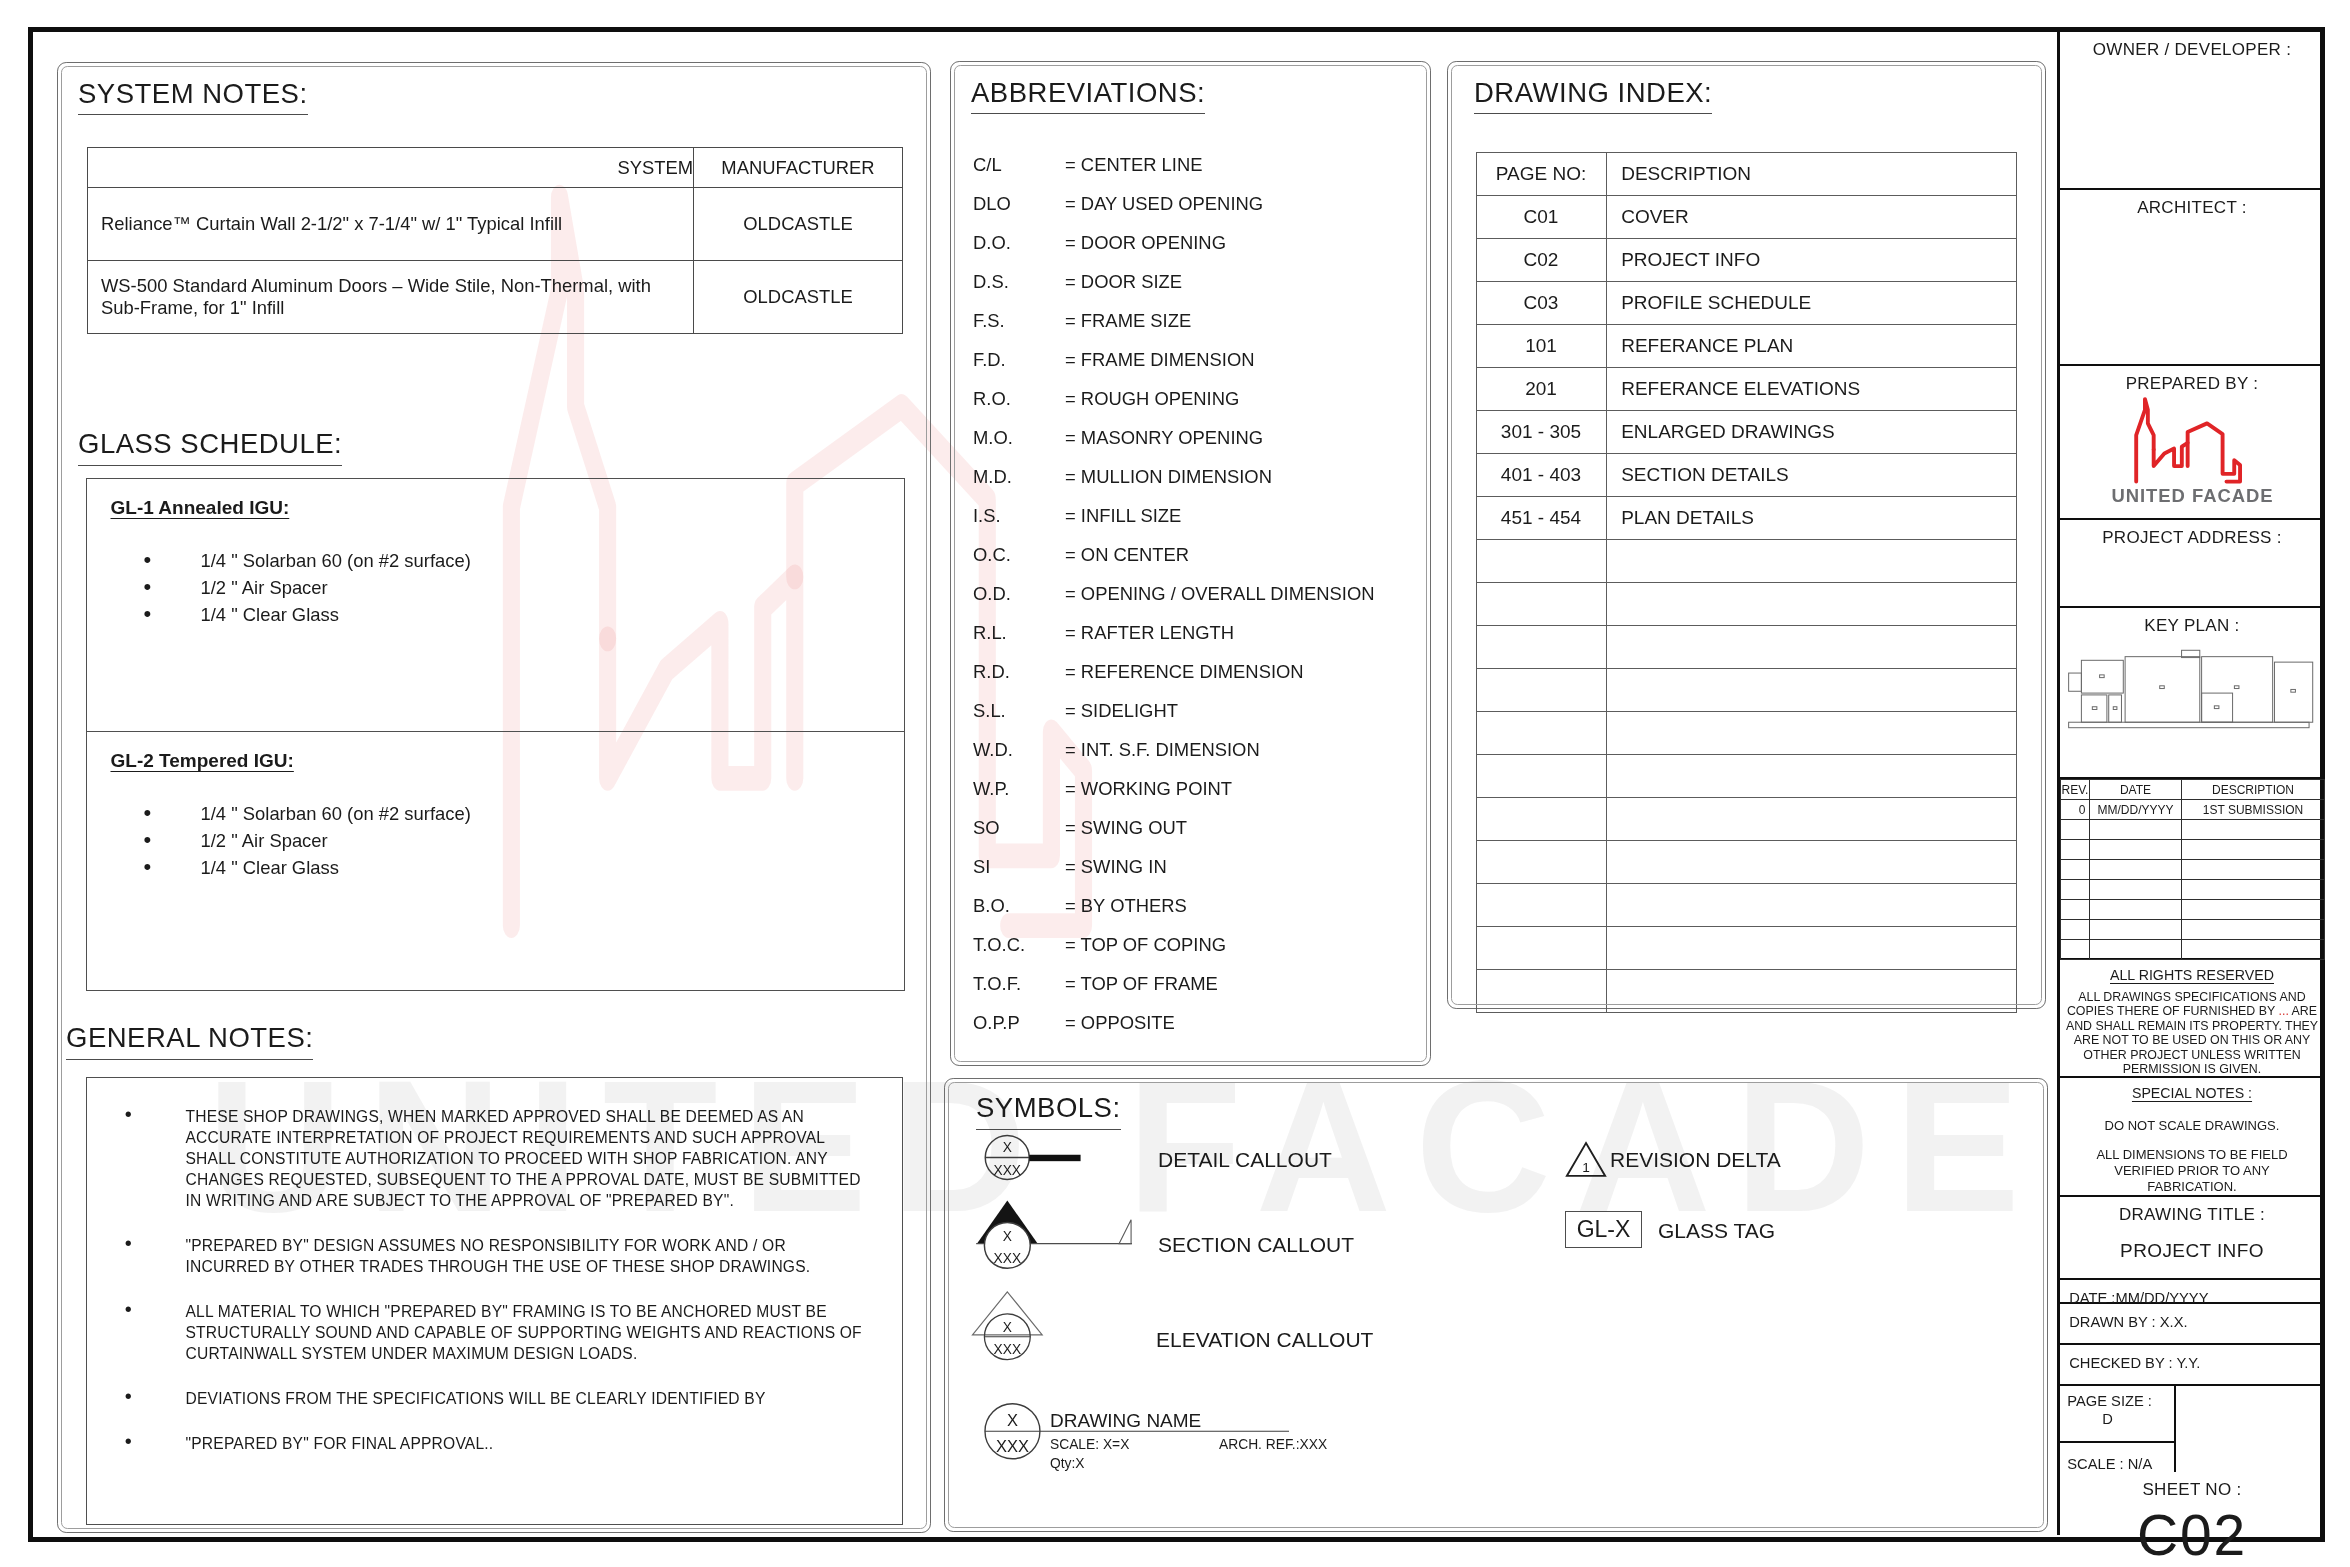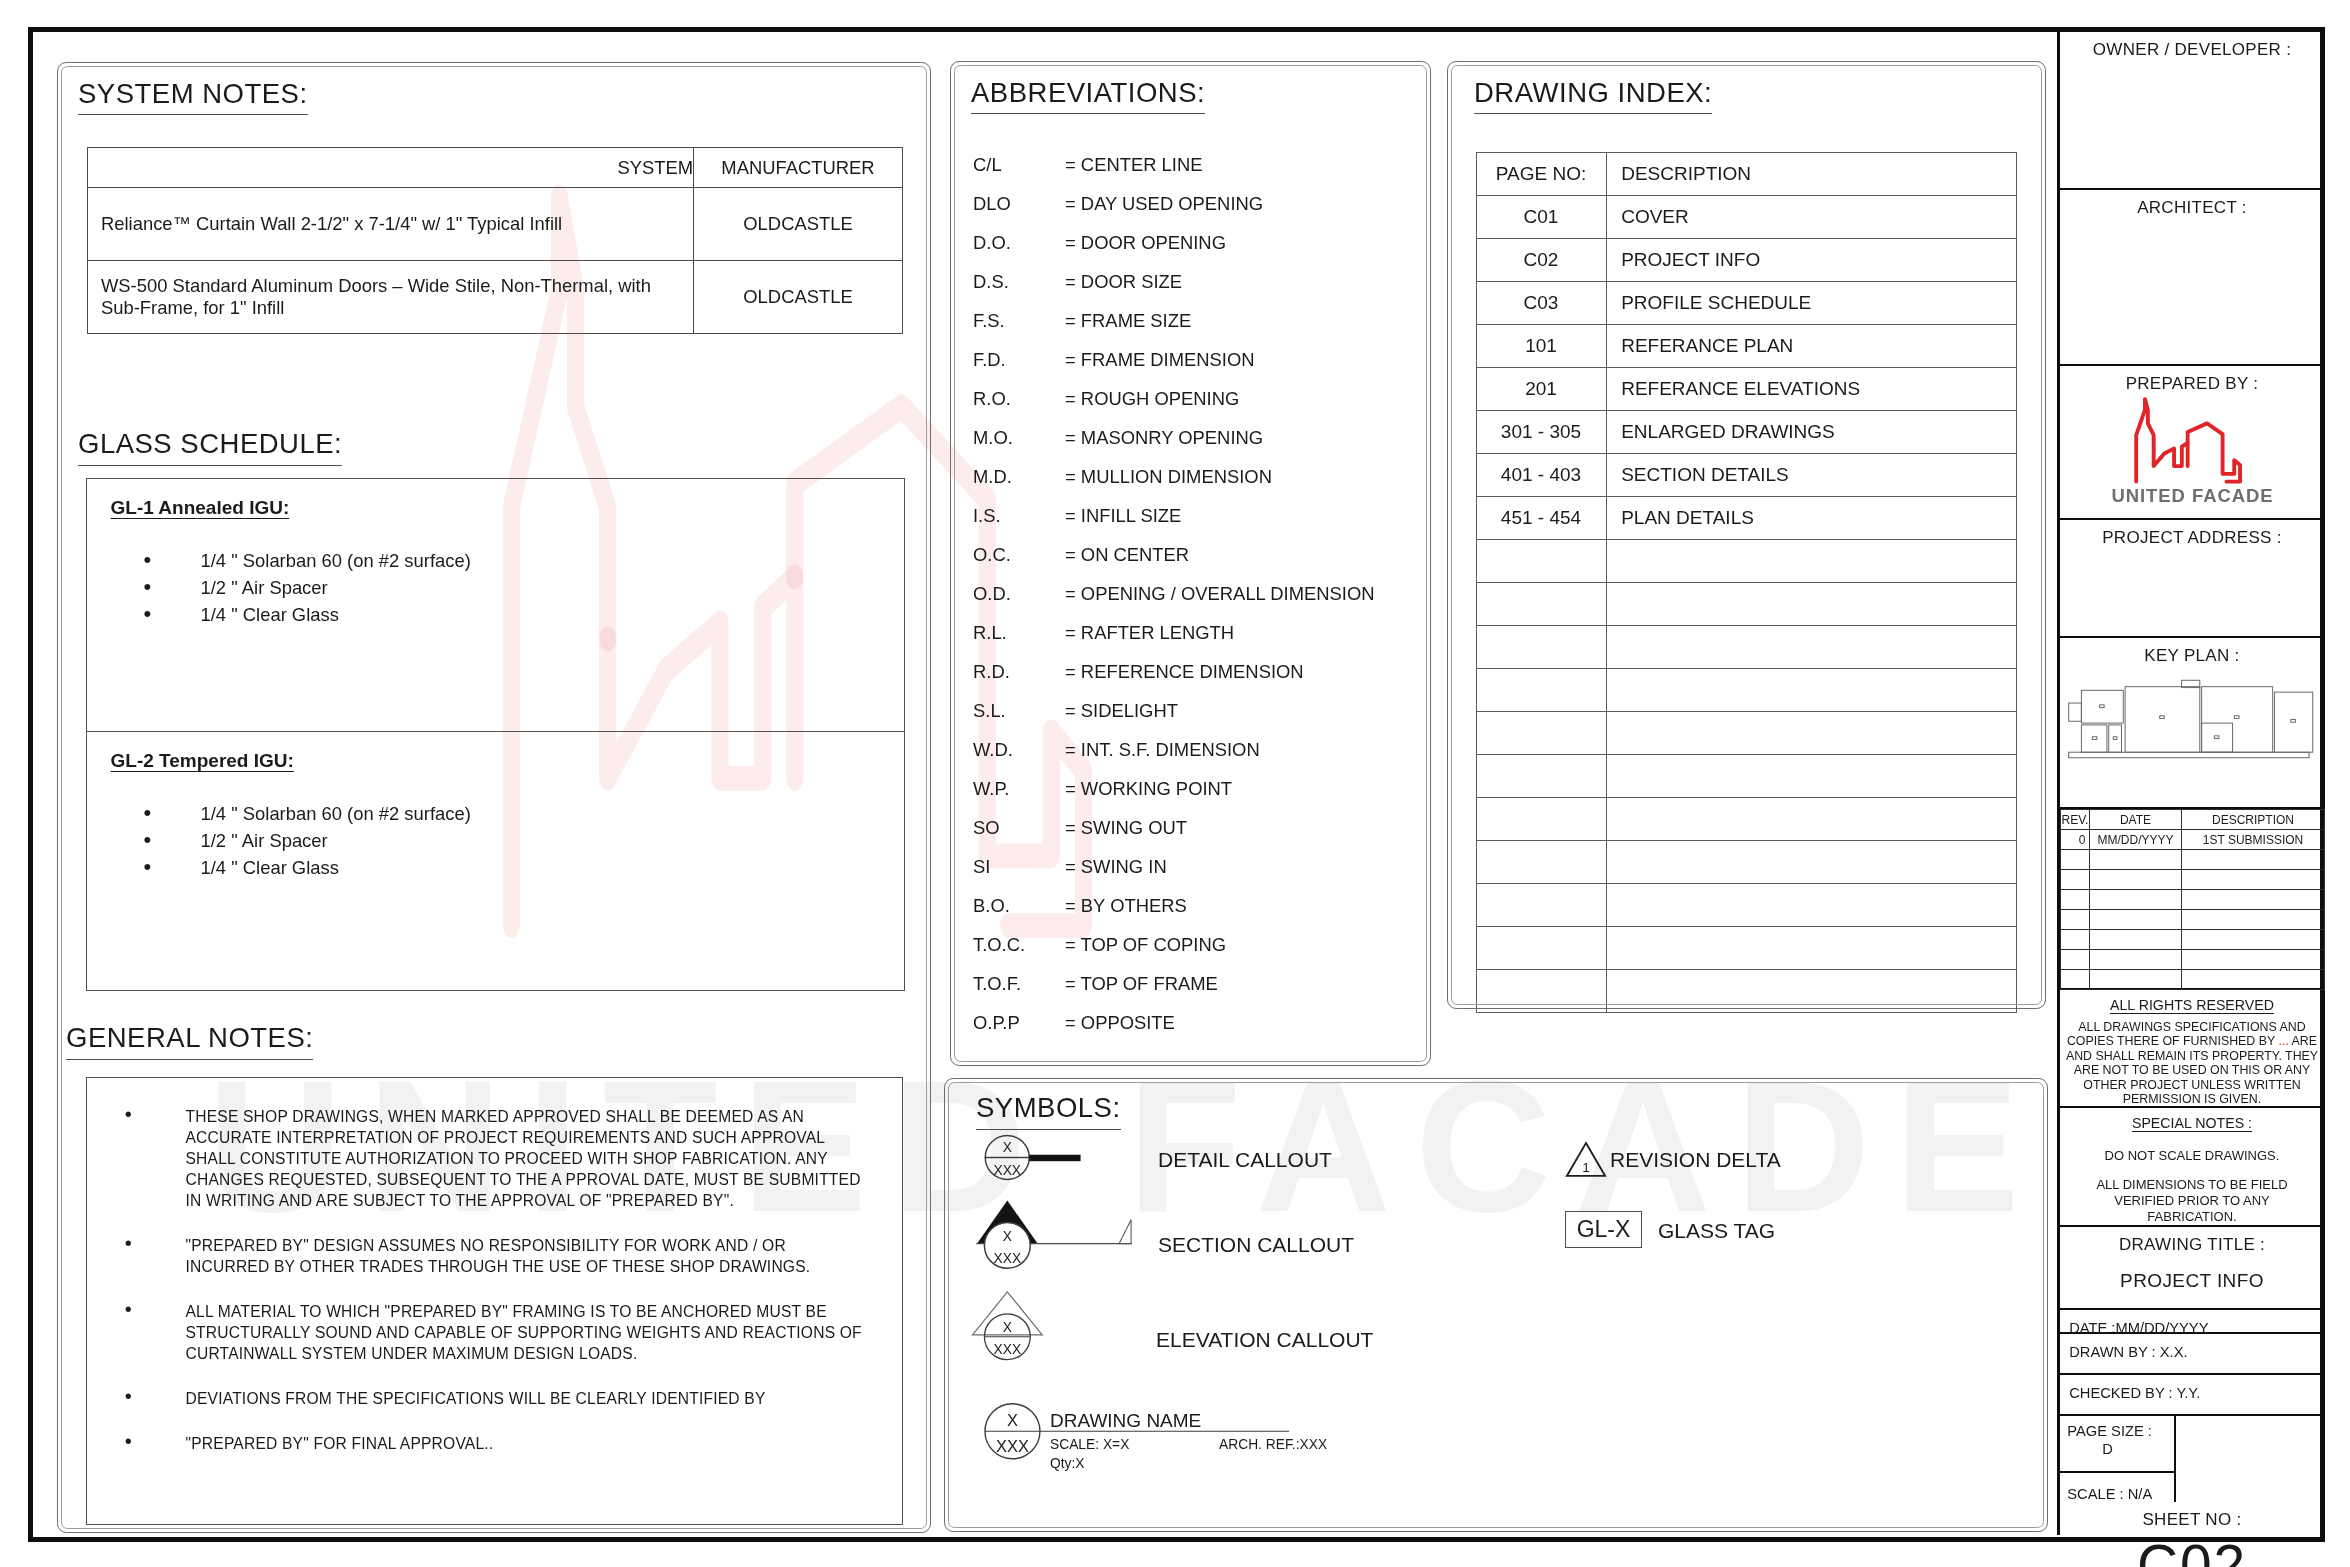--- a/index.html
+++ b/index.html
@@ -85,21 +85,21 @@
 
   
   .tblock { position:absolute; left:2057px; top:32px; width:264px; height:1503px;
             border-left:3.7px solid #0e0e0e; z-index:3; display:flex; flex-direction:column;
             background:transparent; }
   .tb-sec { border-bottom:2.8px solid #0e0e0e; box-sizing:border-box; position:relative;
             flex:none; text-align:center; }
   .tb-sec.last { border-bottom:none; }
   .tb-label { font-size:17px; padding-top:8.3px; letter-spacing:0.3px; }
   .tb-owner { height:158px; } .tb-arch { height:176px; } .tb-prep { height:154px; }
-  .tb-addr { height:118px; } .tb-key { height:171px; } .tb-rev { height:181px; }
+  .tb-addr { height:88px; } .tb-key { height:171px; } .tb-rev { height:181px; }
   .tb-rights { height:118px; } .tb-special { height:119px; } .tb-dtitle { height:83px; }
   .tb-date { height:24px; } .tb-drawn { height:41px; } .tb-checked { height:41px; }
   .tb-bottom { height:105px; display:flex; text-align:left;flex-direction:column; }
   .tb-line { font-size:14.7px; text-align:left; padding:10px 0 0 9.2px; }
 
   .rev-table { width:100%; border-collapse:collapse; table-layout:fixed; }
   .rev-table col.r1 { width:29px; } .rev-table col.r2 { width:92px; } .rev-table col.r3 { width:143px; }
   .rev-table th, .rev-table td { border:1.1px solid #2e2e2e; font-size:12px; font-weight:400;
                                  height:19px; padding:0; }
   .rev-table td.rv { text-align:right; padding-right:3.7px; }

